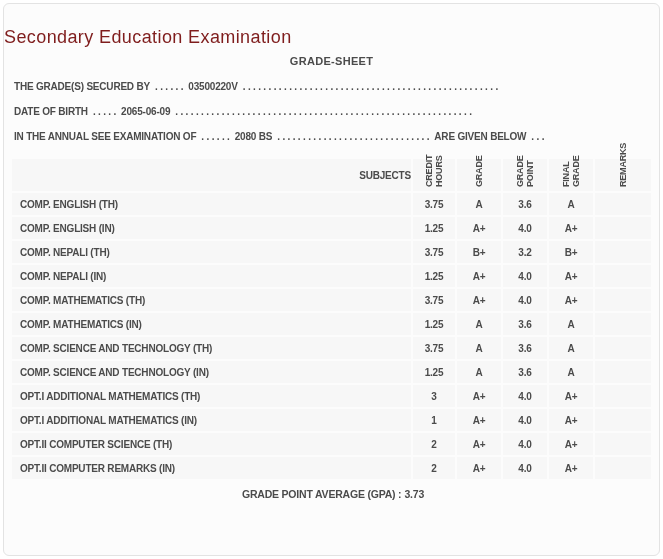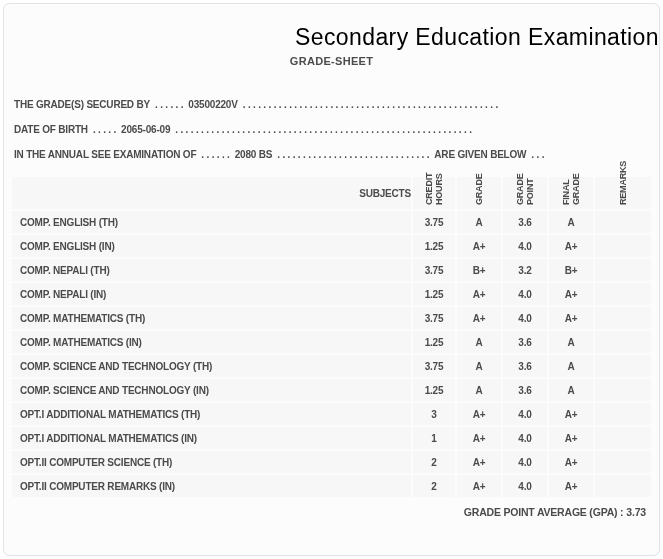--- a/index.html
+++ b/index.html
@@ -13,37 +13,37 @@
   .card {
     position: absolute;
     left: 3px; top: 3px; right: 3px; bottom: 3px;
     background: #fcfcfc;
     border: 1px solid #e3e3e3;
     border-radius: 6px;
     overflow: hidden;
   }
   .title {
     margin-top: 22px;
-    text-align: right;
-    font-size: 23px;
+    text-align: left;
+    font-size: 18px;
     font-weight: normal;
     letter-spacing: 0.4px;
-    color: #000000;
+    color: #7f1d1d;
     line-height: 22px;
   }
   .subtitle {
     margin-top: 7px;
     text-align: center;
     font-size: 11px;
     font-weight: bold;
     letter-spacing: 0.3px;
     color: #4b4b4b;
     line-height: 13px;
   }
-  .info { margin: 24px 10px 0 10px; }
+  .info { margin: 6px 10px 0 10px; }
   .info-line {
     line-height: 25px;
     font-size: 10px;
     font-weight: bold;
     letter-spacing: -0.2px;
     color: #4b4b4b;
     white-space: nowrap;
     overflow: hidden;
   }
   .info-line span { margin-right: 5px; }
@@ -90,21 +90,21 @@
     height: 22px;
     font-size: 10px;
     font-weight: bold;
     letter-spacing: -0.2px;
     vertical-align: middle;
   }
   td.subject { text-align: left; padding-left: 8px; }
   td.num { text-align: center; }
   .footer {
     margin: 7px 13px 0 13px;
-    text-align: right;
+    text-align: center;
     font-size: 10.5px;
     font-weight: bold;
     letter-spacing: -0.2px;
     color: #4b4b4b;
   }
   .footer span { margin-left: 3px; }
 </style>
 </head>
 <body>
 

